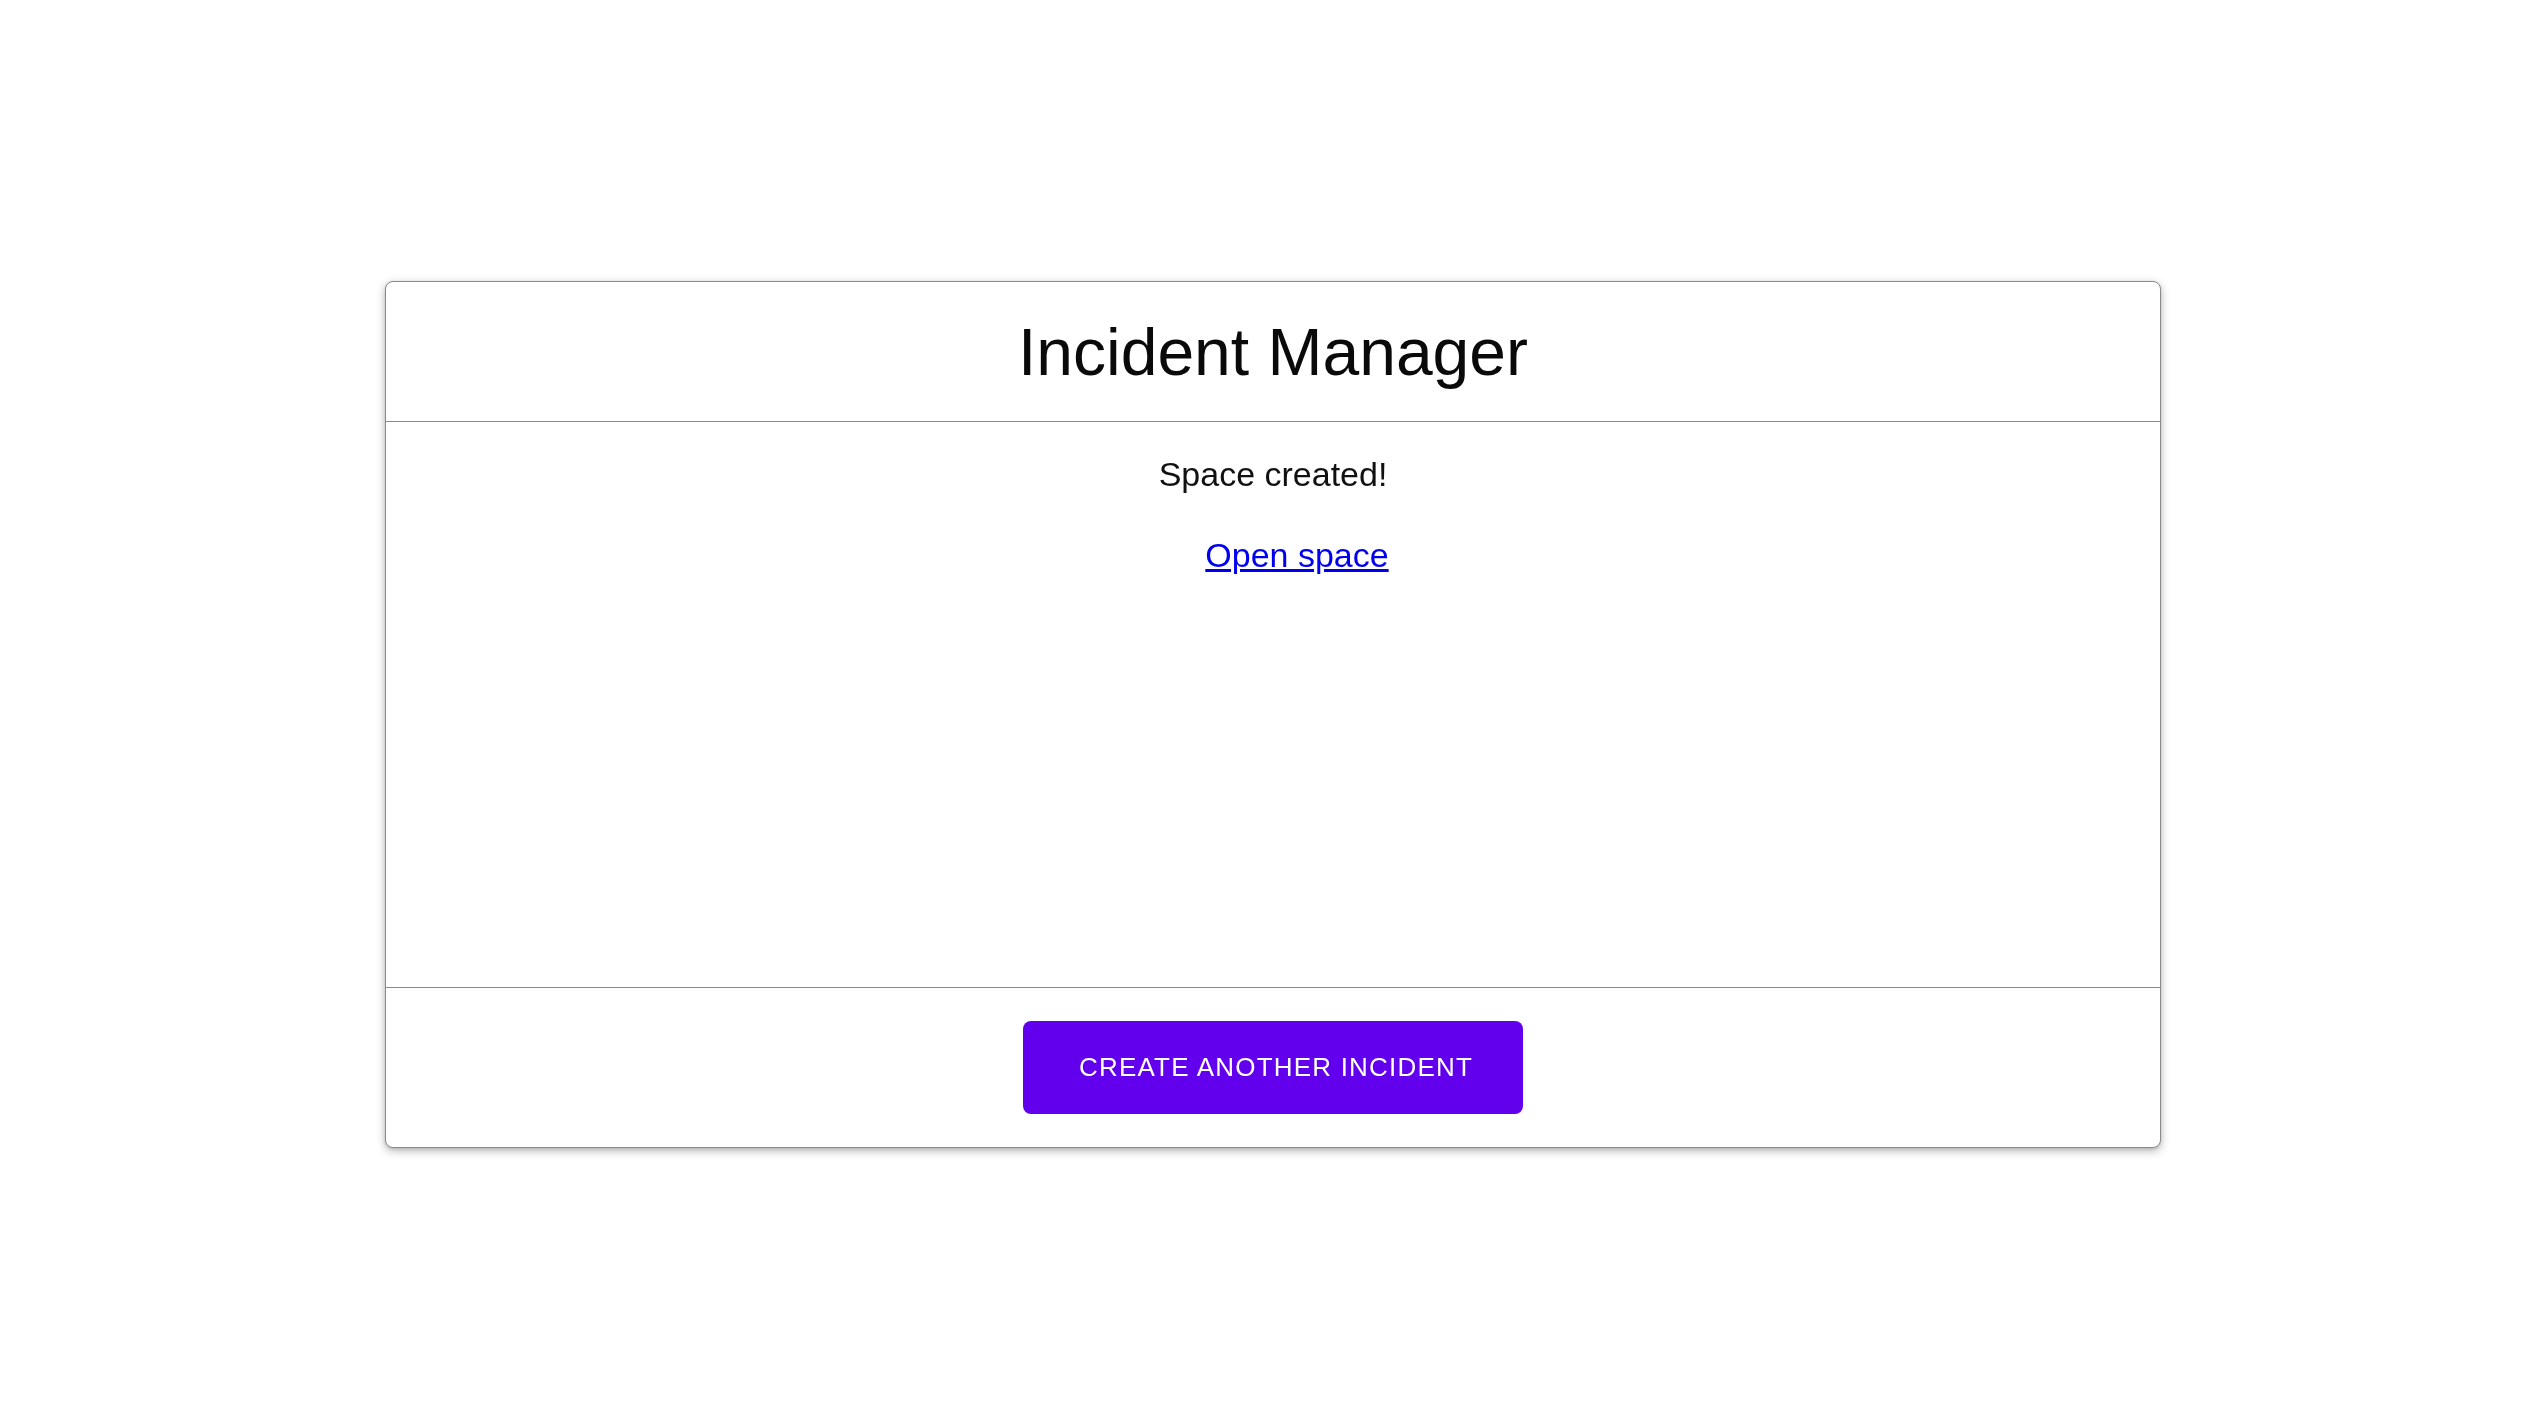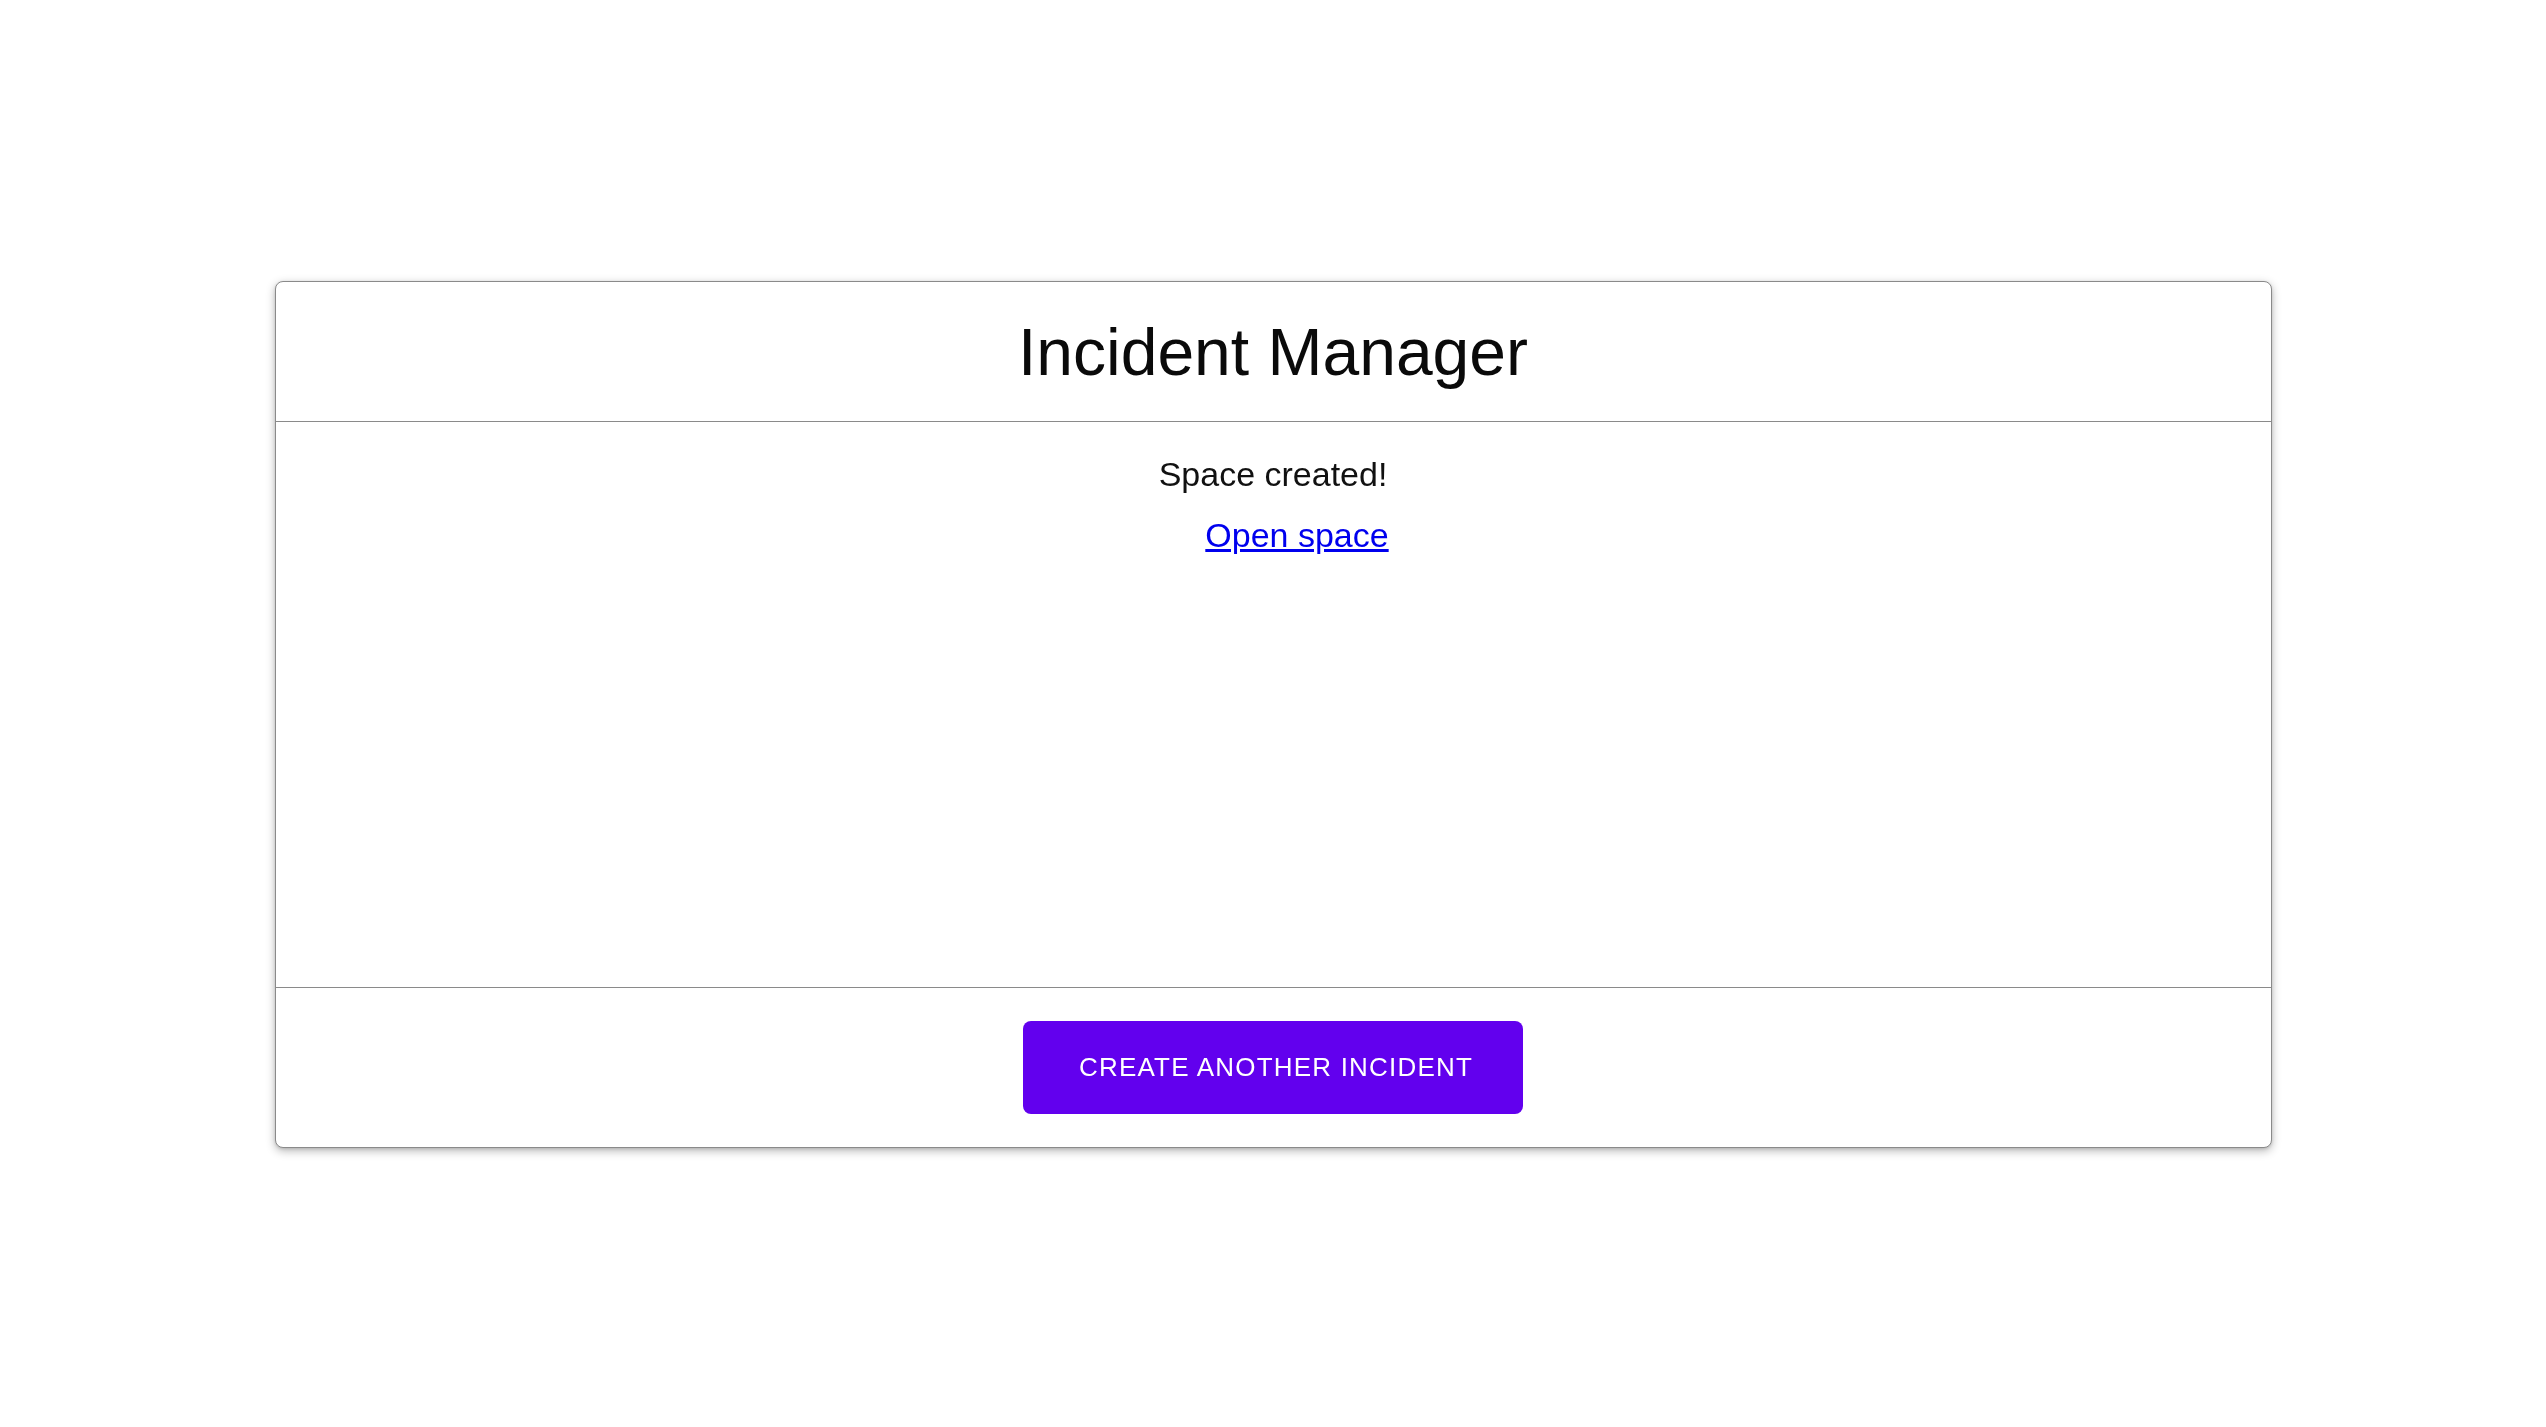--- a/index.html
+++ b/index.html
@@ -8,21 +8,21 @@
     padding: 0;
     background: #ffffff;
     font-family: "Liberation Sans", sans-serif;
   }
   body {
     width: 2546px;
     height: 1427px;
     overflow: hidden;
   }
   .card {
-    width: 1997px;
+    width: 1776px;
     height: 867px;
     margin: 281px auto 0 auto;
     background: #ffffff;
     border: 1px solid #8a8a8a;
     border-radius: 8px;
     box-shadow: 0 3px 10px rgba(0,0,0,0.28), 0 1px 3px rgba(0,0,0,0.12);
     display: flex;
     flex-direction: column;
     overflow: hidden;
   }
@@ -51,21 +51,21 @@
     text-align: center;
     padding-top: 32px;
   }
   .status-message {
     font-size: 34px;
     color: #111111;
     margin: 0;
     line-height: 1.2;
   }
   .link-row {
-    margin-top: 20px;
+    margin-top: 40px;
     padding-left: 48px;
   }
   .open-space-link {
     font-size: 34px;
     color: #0000ee;
     text-decoration: underline;
     cursor: pointer;
     line-height: 1.2;
   }
   .card-footer {

